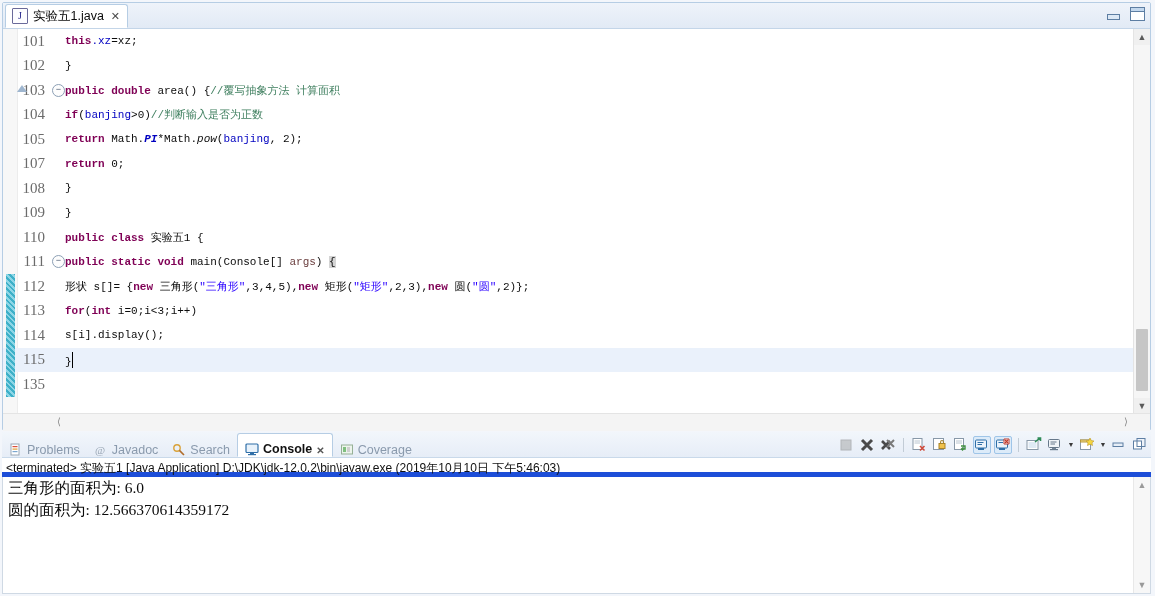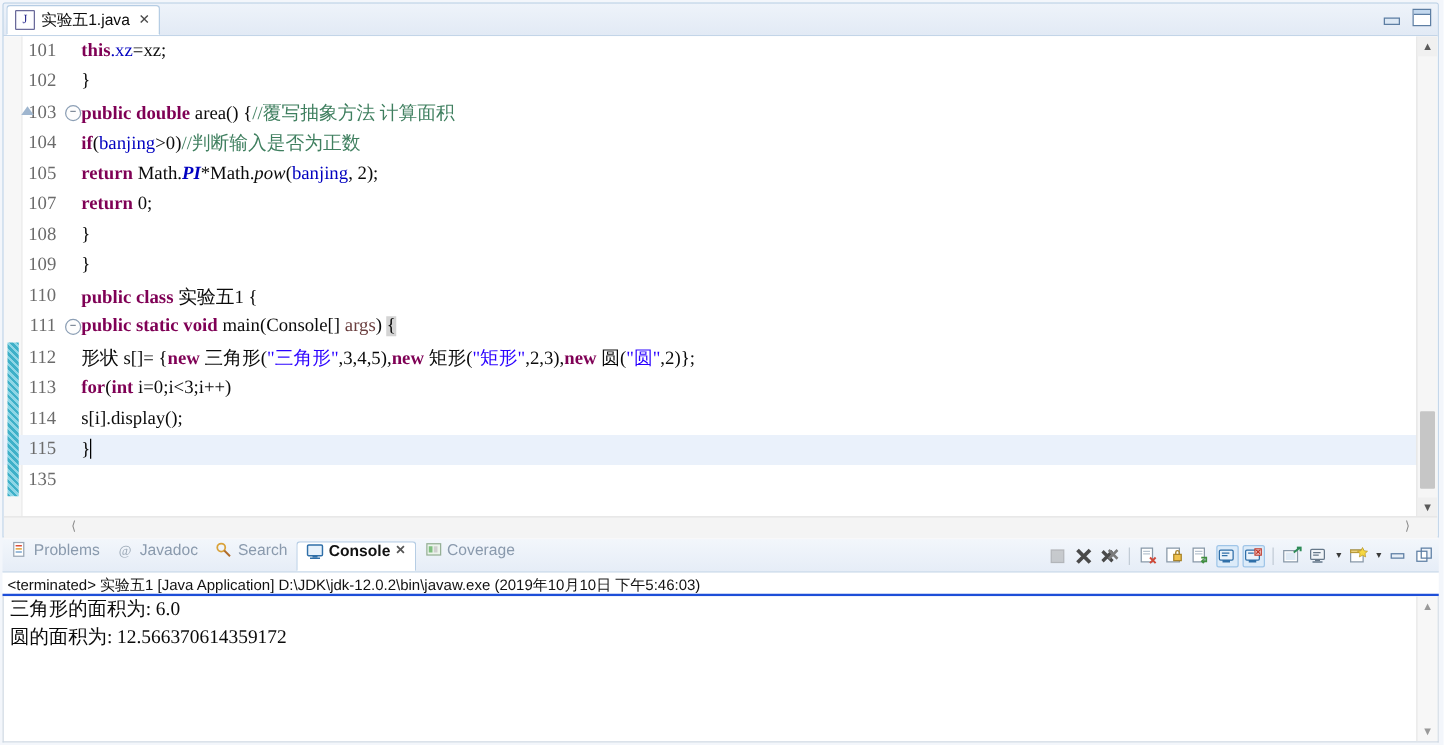--- a/index.html
+++ b/index.html
@@ -150,22 +150,22 @@
   }
   .warnmark {
     position: absolute;
     left: 14px; top: 7px;
     width: 0; height: 0;
     border-left: 5px solid transparent;
     border-right: 5px solid transparent;
     border-bottom: 7px solid #9fb6cf;
   }
   .code-text {
-    font-family: Liberation Serif, serif;
-    font-size: 15px;
+    font-family: Liberation Mono, monospace;
+    font-size: 11px;
     color: #0b0b0b;
     padding-left: 14px;
     letter-spacing: 0;
   }
   .kw { color: #7f0055; font-weight: bold; }
   .str { color: #2a00ff; }
   .cmt { color: #3f7f5f; }
   .fld { color: #0000c0; }
   .sfld { color: #0000c0; font-weight: bold; font-style: italic; }
   .smeth { font-style: italic; }
@@ -230,21 +230,21 @@
   .console-tabs {
     position: relative;
     height: 25px;
     background: linear-gradient(to bottom, #f2f6fb 0%, #e6edf7 100%);
     border-bottom: 1px solid #c9d9ea;
     display: flex;
     align-items: center;
   }
   .ctab {
     display: flex;
-    align-items: flex-start;
+    align-items: flex-end;
     gap: 4px;
     padding: 0 7px;
     height: 24px;
     font-size: 12.5px;
     color: #8a9aad;
     white-space: nowrap;
   }
   .ctab.active {
     color: #111111;
     font-weight: bold;
@@ -289,21 +289,21 @@
   }
 
   .console-status {
     height: 19px;
     background: #ffffff;
     font-size: 12px;
     color: #111;
     padding: 2px 0 0 4px;
     box-sizing: border-box;
     white-space: nowrap;
-    border-bottom: 2px solid #1d4ed8;
+    border-bottom: 5px solid #1d4ed8;
   }
   .console-body {
     position: relative;
     height: 117px;
     background: #ffffff;
     border: 1px solid #cfd9e4;
     border-top: none;
     box-sizing: border-box;
     overflow: hidden;
   }

